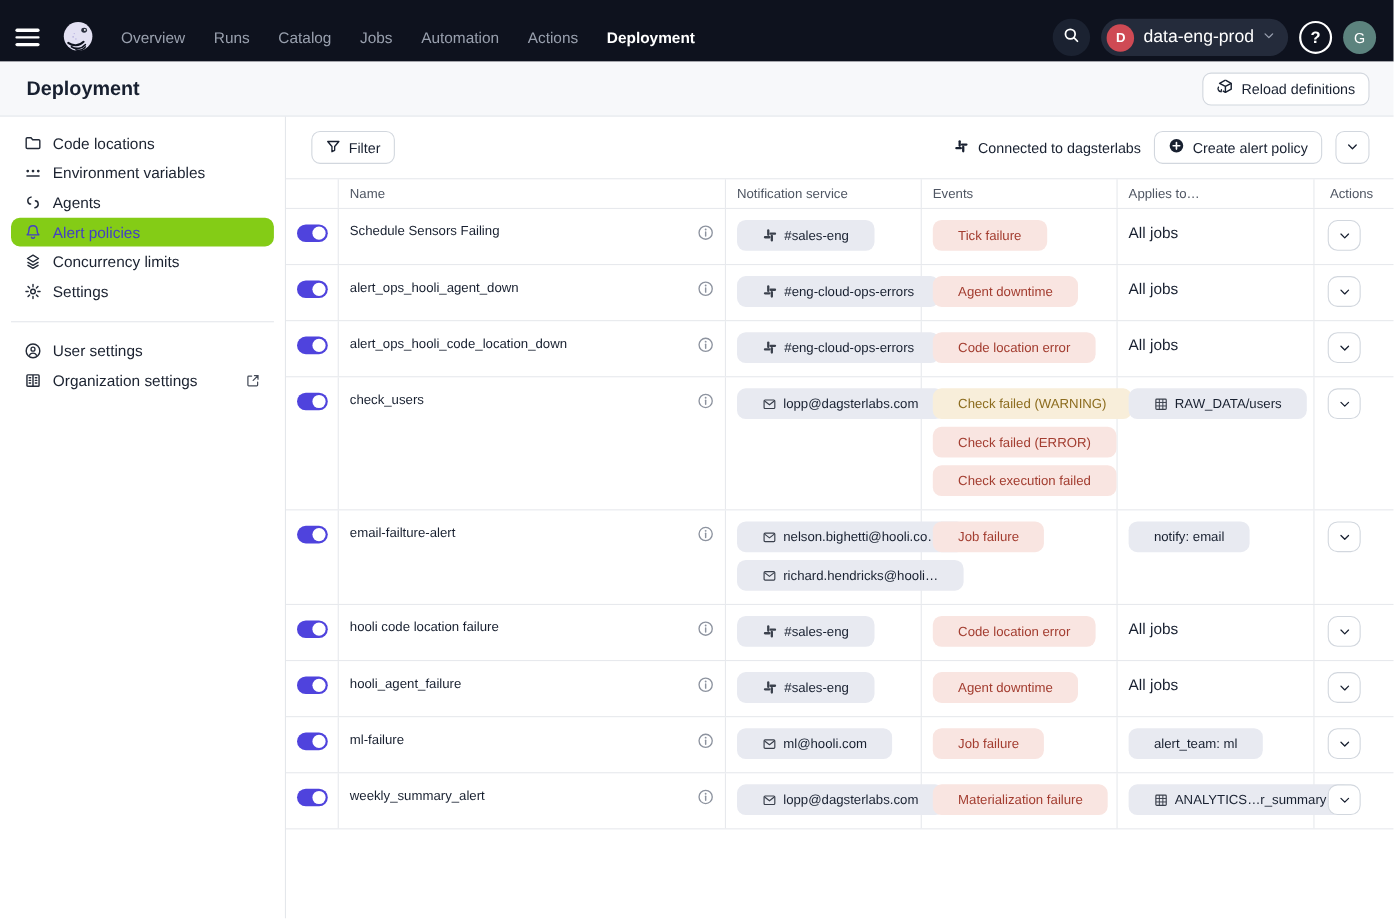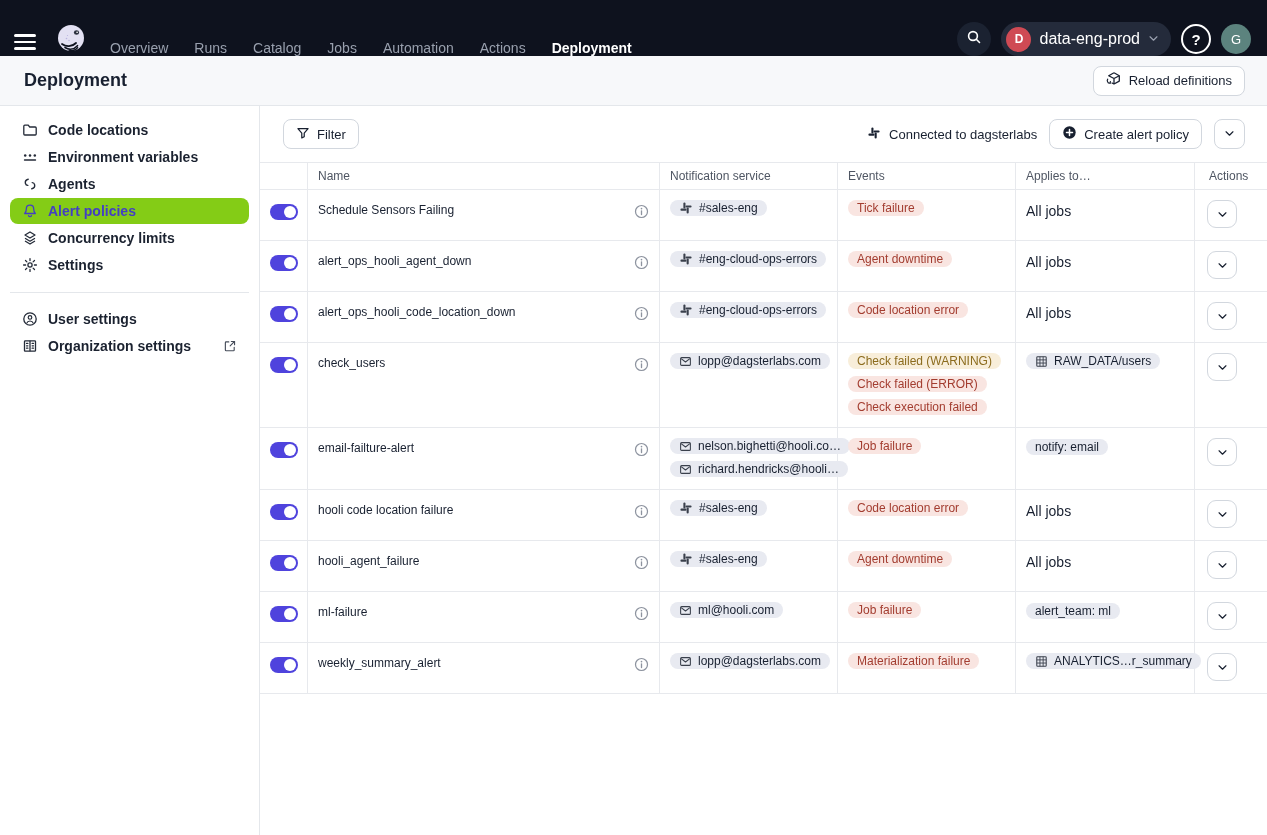--- a/index.html
+++ b/index.html
@@ -1,21 +1,21 @@
 <!DOCTYPE html>
 <html><head>
 <meta charset="utf-8">
 <style>
   * { box-sizing: border-box; margin: 0; padding: 0; }
   html,body { width:1267px; height:835px; }
   body { font-family: "Liberation Sans", sans-serif; background:#fff; color:#1b2230; overflow:hidden; }
   .screen { width:1267px; height:835px; display:flex; flex-direction:column; }
 
   
-  .topnav { height:56px; background:#0e121e; display:flex; align-items:flex-end; padding:12px 16px 0 14px; flex:none; }
+  .topnav { height:56px; background:#0e121e; display:flex; align-items:center; padding:12px 16px 0 14px; flex:none; }
   .hamburger { width:28px; height:28px; display:flex; flex-direction:column; justify-content:center; gap:4px; cursor:pointer; margin-right:12px; }
   .hamburger span { display:block; height:2.5px; width:22px; background:#fff; border-radius:2px; }
   .logo { width:34px; height:34px; margin-right:22px; display:flex; align-items:center; }
   .navlinks { display:flex; align-items:center; gap:26px; }
   .navlink { font-size:14px; color:#99a0ae; cursor:pointer; text-decoration:none; }
   .navlink.active { color:#ffffff; font-weight:bold; }
   .topnav-right { margin-left:auto; display:flex; align-items:center; gap:10px; }
   .iconbtn-dark { width:34px; height:34px; border-radius:50%; background:#1b2231; display:flex; align-items:center; justify-content:center; color:#fff; cursor:pointer; }
   .switcher { height:34px; border-radius:17px; background:#242b3b; display:flex; align-items:center; gap:8px; padding:0 12px 0 5px; cursor:pointer; }
   .switcher .d-circle { width:25px; height:25px; border-radius:50%; background:#cf4a54; color:#fff; font-size:12px; font-weight:bold; display:flex; align-items:center; justify-content:center; }
@@ -26,21 +26,21 @@
 
   
   .pageheader { height:50px; background:#f7f8fa; border-bottom:1px solid #e4e7eb; display:flex; align-items:center; padding:0 22px 0 24px; flex:none; }
   .page-title { font-size:18px; font-weight:bold; color:#182030; }
   .btn { display:inline-flex; align-items:center; gap:7px; background:#fff; border:1px solid #d2d7de; border-radius:8px; height:30px; padding:0 12px; font-size:13px; color:#182030; cursor:pointer; font-family:inherit; white-space:nowrap;justify-content:flex-end; }
   .pageheader .btn { margin-left:auto; }
 
   
   .content { flex:1; display:flex; min-height:0; }
   .sidebar { width:260px; flex:none; border-right:1px solid #e4e7eb; padding-top:10px; }
-  .side-item { display:flex; align-items:center; gap:10px; margin:1px 10px; padding:3px 12px; border-radius:8px; font-size:14px; color:#1b2230; cursor:pointer; height:26px;font-weight:bold; }
+  .side-item { display:flex; align-items:center; gap:10px; margin:1px 10px; padding:3px 12px; border-radius:8px; font-size:14px; color:#1b2230; cursor:pointer; height:26px; }
   .side-item .sicon { width:16px; height:16px; display:flex; align-items:center; justify-content:center; color:#242b38; flex:none; }
   .side-item.active { background:#84cc16; color:#433fc4; }
   .side-item.active .sicon { color:#433fc4; }
   .side-item .ext { margin-left:auto; color:#454c59; display:flex; }
   .side-divider { height:1px; background:#e4e7eb; margin:14px 10px 13px; }
 
   .main { flex:1; min-width:0; display:flex; flex-direction:column; }
   .toolbar { height:56px; display:flex; align-items:center; padding:0 22px 0 23px; flex:none; }
   .toolbar-right { margin-left:auto; display:flex; align-items:center; gap:12px; }
   .connected { display:flex; align-items:center; gap:8px; font-size:13px; font-weight:500; color:#182030; }
@@ -54,21 +54,21 @@
   .thead { border-top:1px solid #e7e9ed; }
   .thead > div { padding:6px 10px; font-size:12px; color:#4f5663; }
   .thead .c-actions { padding-left:14px; }
   .cell-toggle { display:flex; justify-content:center; padding-top:14px !important; }
   .toggle { width:28px; height:16px; border-radius:9px; background:#4f43dd; position:relative; cursor:pointer; flex:none; }
   .toggle::after { content:""; position:absolute; top:2px; right:2px; width:12px; height:12px; border-radius:50%; background:#fff; }
   .cell-name { display:flex; align-items:flex-start; justify-content:space-between; gap:8px; font-size:12px; padding-top:13px !important; }
   .cell-name .nm { color:#182030; }
   .info-ic { color:#8d939f; flex:none; margin-top:1px; cursor:pointer; }
   .chipstack { display:flex; flex-direction:column; align-items:flex-start; gap:7px; }
-  .chip { display:inline-flex; align-items:center; gap:6px; height:16px; padding:0 9px; border-radius:8px; background:#e8eaf1; font-size:12px; color:#182030; white-space:nowrap; }
+  .chip { display:inline-flex; align-items:center; gap:6px; height:28px; padding:0 23px; border-radius:8px; background:#e8eaf1; font-size:12px; color:#182030; white-space:nowrap; }
   .chip .cicon { display:flex; color:#3a404c; }
   .chip.ev-error { background:#f9e5e1; color:#a33d30; }
   .chip.ev-warning { background:#f8eeda; color:#8c6c1e; }
   .cell-applies { font-size:14px; color:#182030; padding-top:13px !important; }
   .cell-applies.haschip { padding-top:10px !important; }
   .cell-actions { padding-left:12px !important; }
   .action-btn { width:30px; height:28px; padding:0; justify-content:center; border-radius:9px; }
 </style>
 </head>
 <body>

